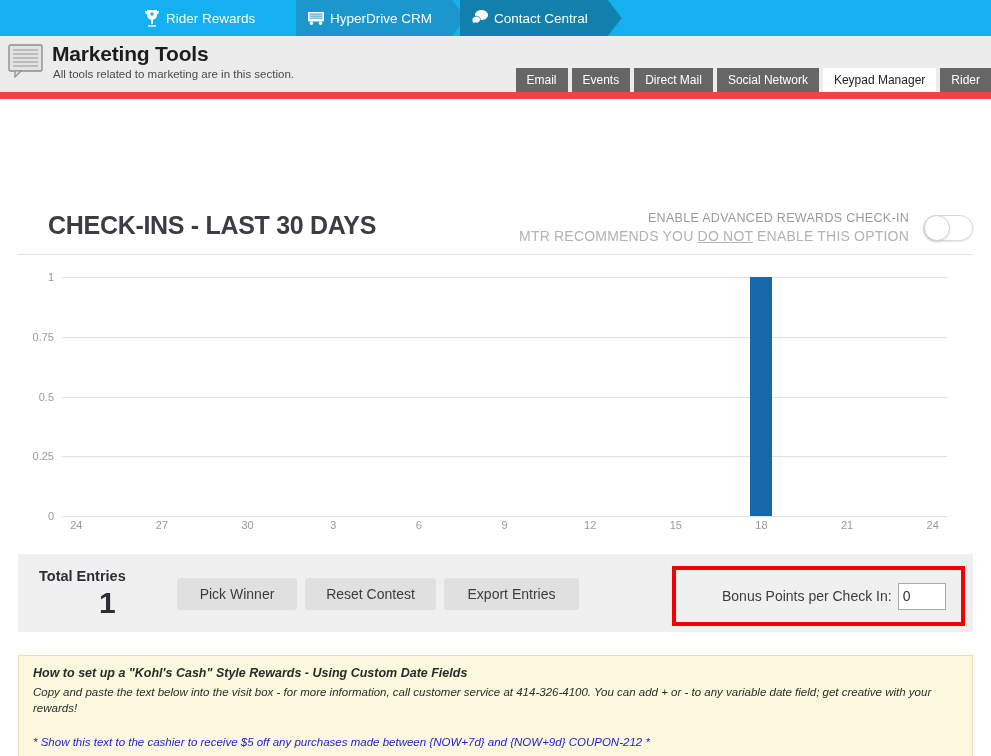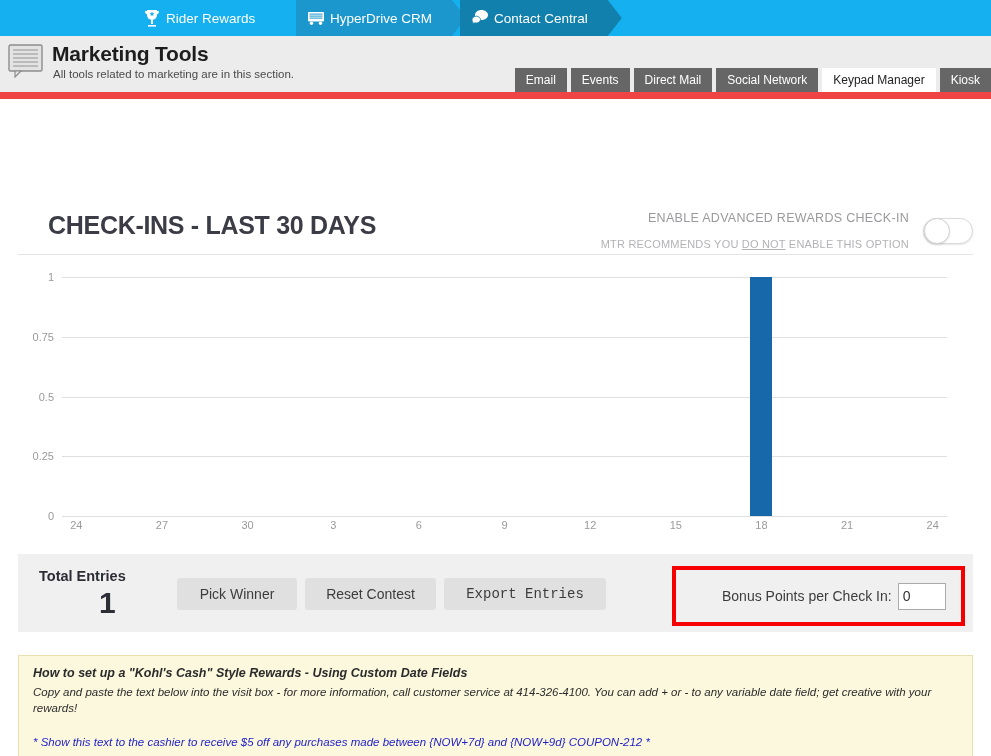--- a/index.html
+++ b/index.html
@@ -98,22 +98,22 @@
   #advwrap {
     position: absolute; right: 18px; top: 112px;
     display: flex; align-items: center; gap: 14px;
   }
   #advtext { text-align: right; }
   #advtitle {
     font-size: 12.5px; color: #9a9a9e; letter-spacing: 0.3px;
     font-weight: normal;
   }
   #advsub {
-    font-size: 11px; color: #b3b3b7; letter-spacing: 0.2px;
-    margin-top: 13px;
+    font-size: 14px; color: #b3b3b7; letter-spacing: 0.2px;
+    margin-top: 3px;
   }
   #advsub u { text-decoration: underline; }
   #advtoggle {
     width: 50px; height: 26px;
     border-radius: 13px;
     background: #ffffff;
     border: 1px solid #dadada;
     position: relative;
     box-shadow: 0 1px 2px rgba(0,0,0,0.10);
   }
@@ -176,21 +176,21 @@
     position: absolute; top: 24px;
     height: 32px;
     background: #e0e0e0;
     border: none; border-radius: 3px;
     font-family: "Liberation Sans", sans-serif;
     font-size: 14px; color: #3c3c3c;
     cursor: pointer;
   }
   #pickwinner   { left: 159px; width: 120px; }
   #resetcontest { left: 287px; width: 131px; }
-  #exportentries{ left: 426px; width: 162px; font-family: Liberation Mono, monospace; }
+  #exportentries{ left: 426px; width: 135px; }
 
   #bonusbox {
     position: absolute; left: 672px; top: 467px;
     width: 293px; height: 60px;
     border: 4px solid #f50000;
     background: #f0f0f0;
   }
   #bonusinner {
     position: absolute; left: 0; top: 0; right: 0; bottom: 0;
     display: flex; align-items: center;
@@ -287,21 +287,21 @@
   </span>
   <div id="headtitle">Marketing Tools</div>
   <div id="headsub">All tools related to marketing are in this section.</div>
 
   <div id="tabstrip">
     <div class="ttab">Email</div>
     <div class="ttab">Events</div>
     <div class="ttab">Direct Mail</div>
     <div class="ttab">Social Network</div>
     <div class="ttab active">Keypad Manager</div>
-    <div class="ttab">Kiosk</div>
+    <div class="ttab">Rider</div>
   </div>
 </div>
 
 <div id="content">
 
   <div id="charttitle">CHECK-INS - LAST 30 DAYS</div>
 
   <div id="advwrap">
     <div id="advtext">
       <div id="advtitle">ENABLE ADVANCED REWARDS CHECK-IN</div>

